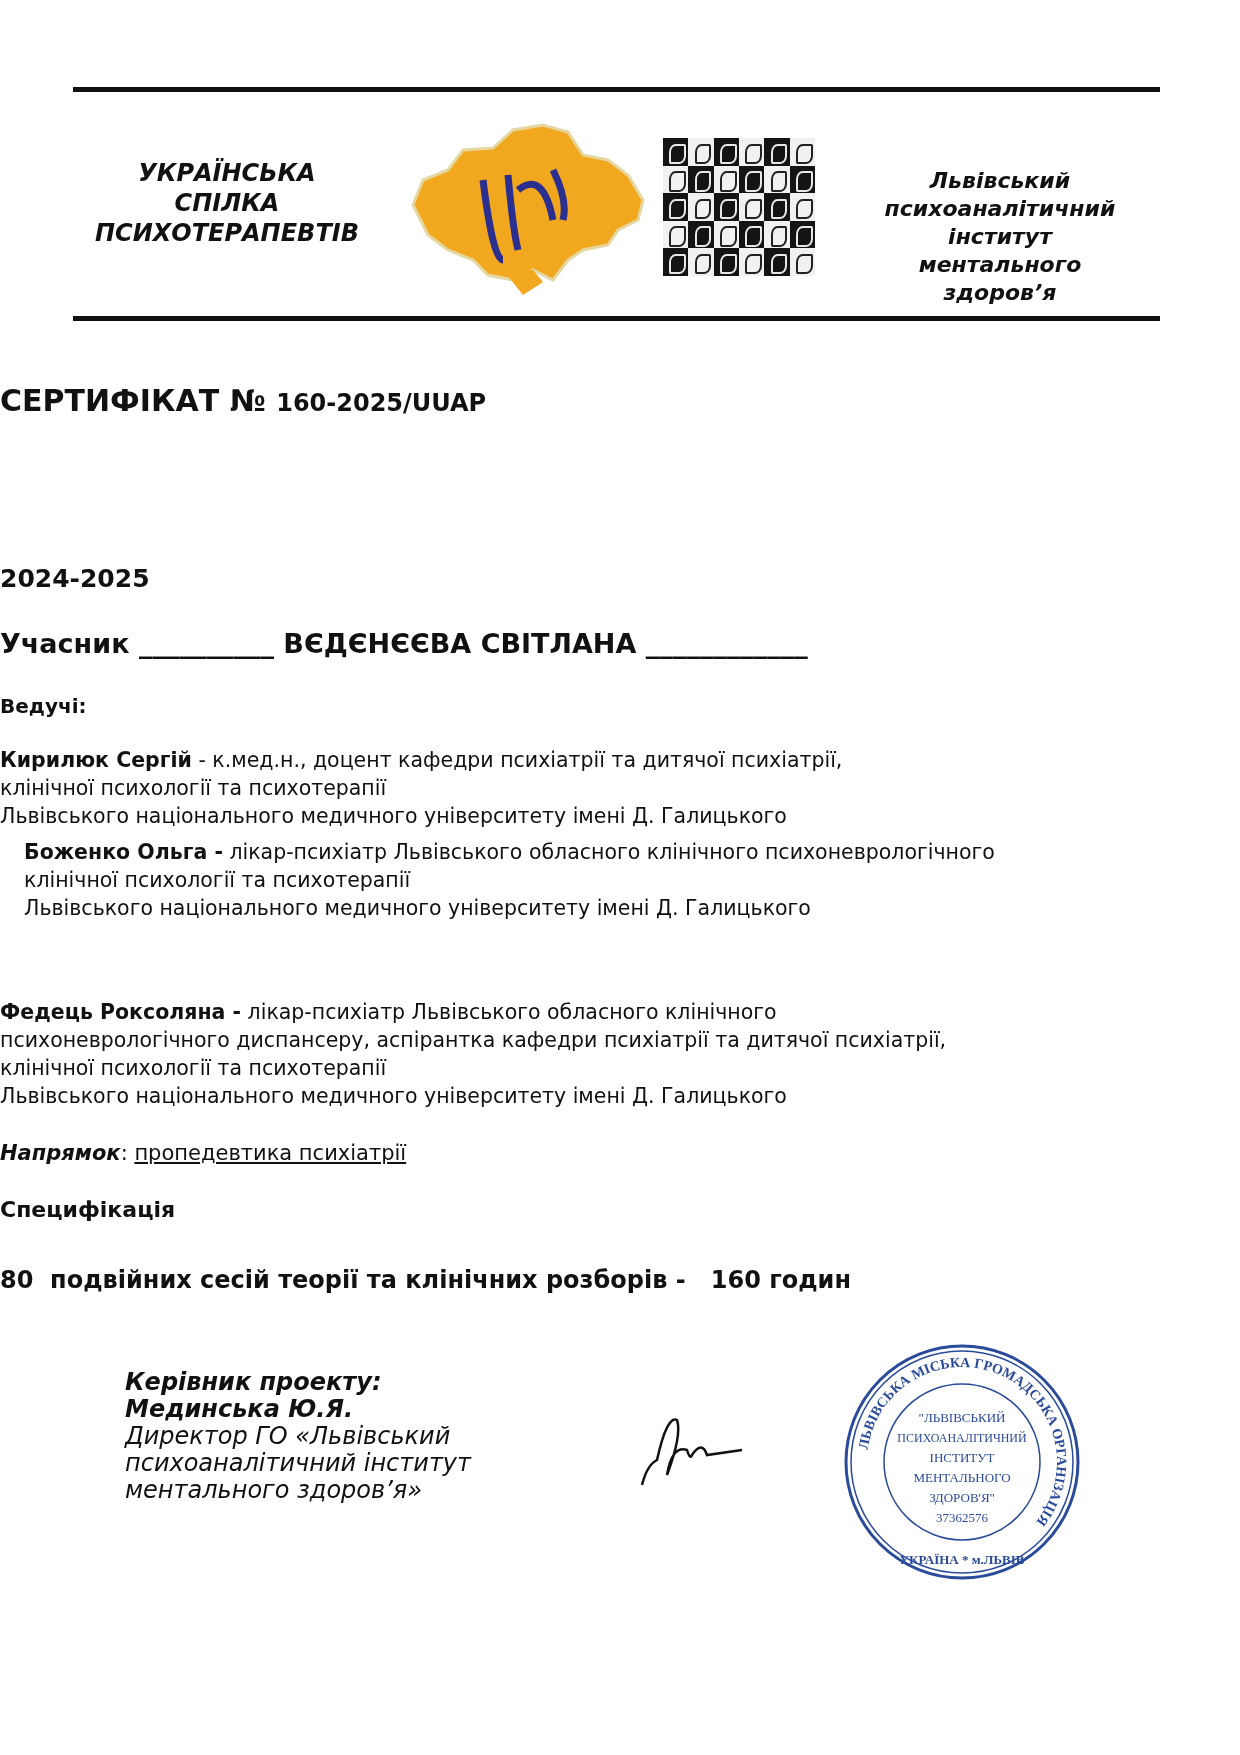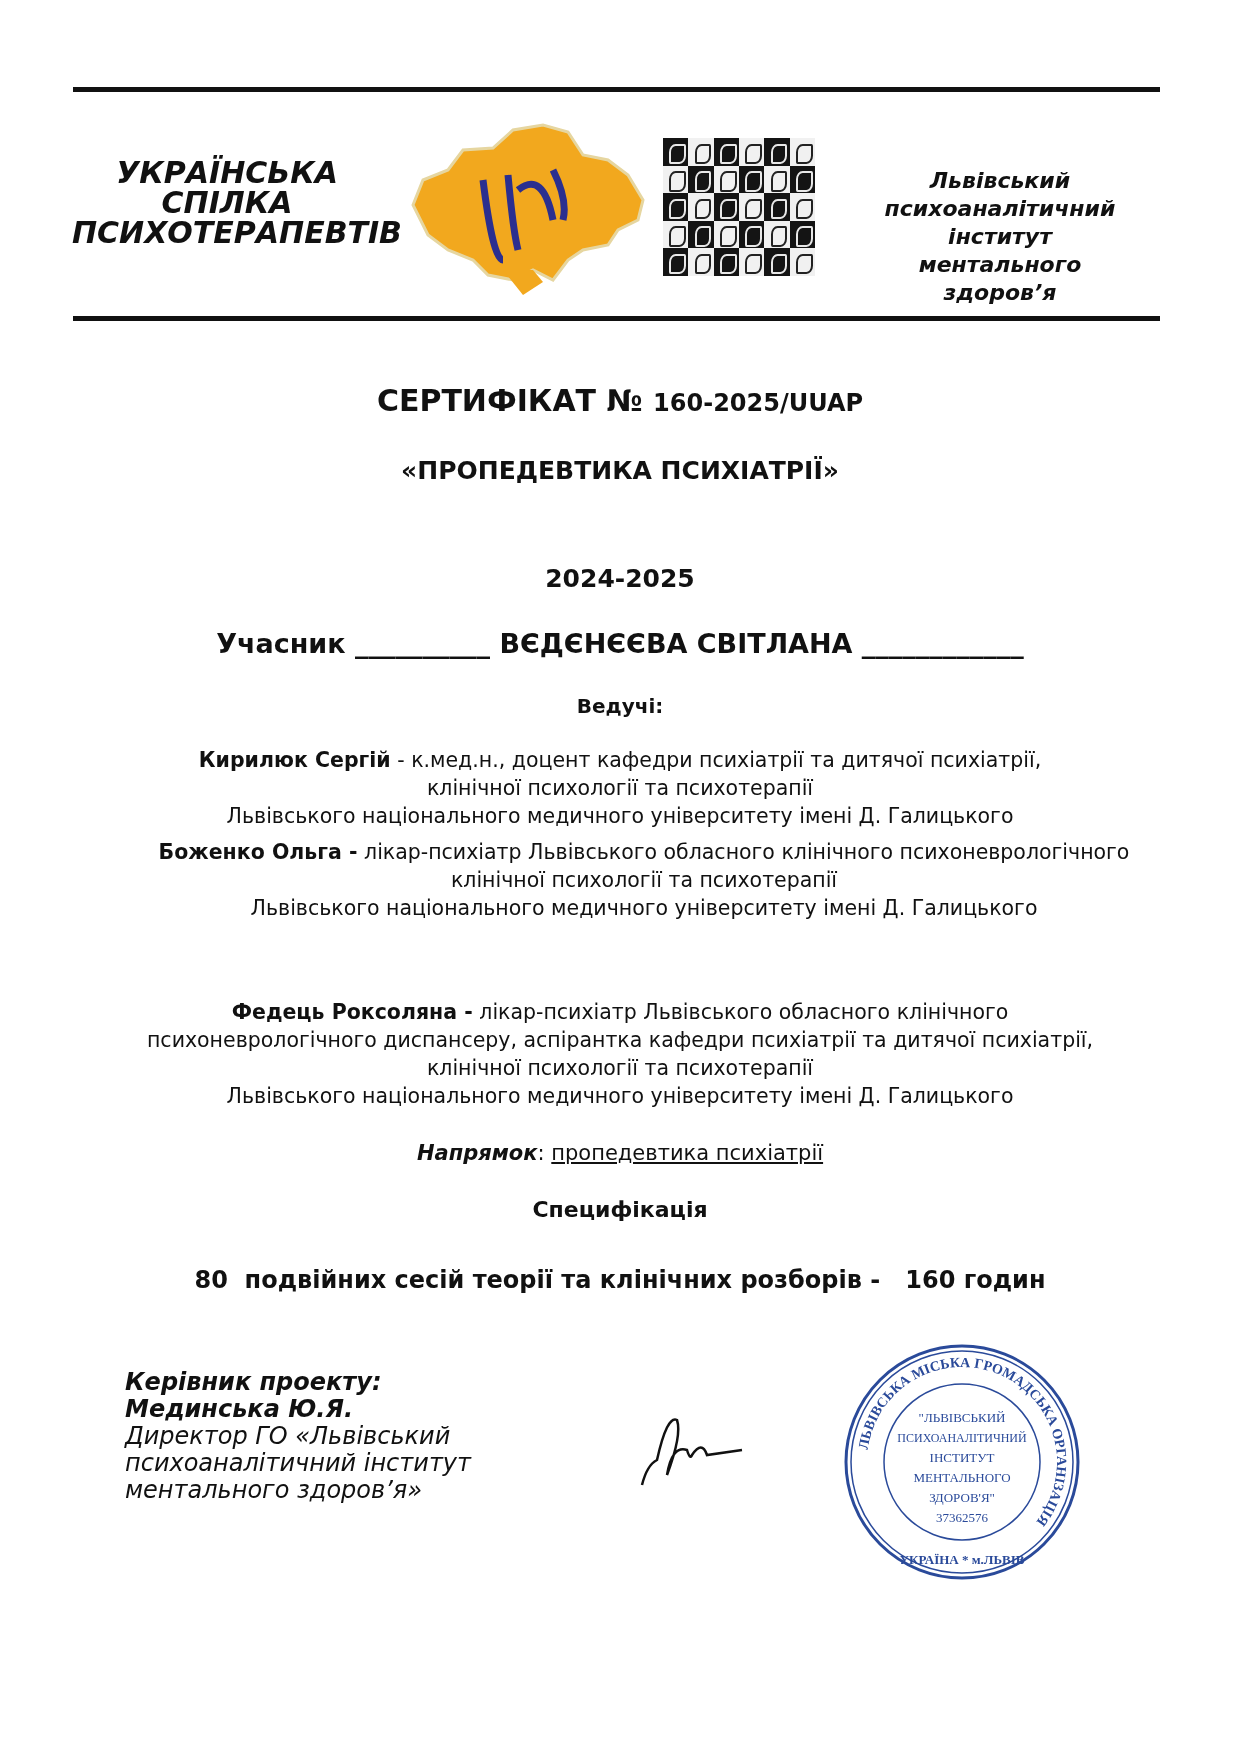--- a/index.html
+++ b/index.html
@@ -3,35 +3,35 @@
 <meta charset="utf-8">
 <style>
   html, body { margin: 0; padding: 0; background: #ffffff; }
   body { width: 1240px; height: 1755px; position: relative; overflow: hidden;
          font-family: "DejaVu Sans", "Liberation Sans", sans-serif; color: #111; }
   .rule { position: absolute; left: 73px; width: 1087px; height: 5px; background: #111; }
   .rule.top { top: 87px; }
   .rule.bottom { top: 316px; }
 
   .hdr-left { position: absolute; left: 72px; top: 158px; width: 310px; text-align: center;
-              font-weight: bold; font-style: italic; font-size: 30px; line-height: 30px; }
+              font-weight: bold; font-style: italic; font-size: 24px; line-height: 30px; }
   .hdr-right { position: absolute; left: 870px; top: 124px; width: 260px; text-align: center;
                font-weight: bold; font-style: italic; font-size: 22px; line-height: 28px; margin-top: 43px; }
   .map-logo { position: absolute; left: 393px; top: 110px; width: 262px; height: 190px; }
   .kandinsky { position: absolute; left: 663px; top: 138px; width: 152px; height: 138px;
                display: grid; grid-template-columns: repeat(6, 1fr); grid-template-rows: repeat(5, 1fr); }
   .kandinsky div { position: relative; overflow: hidden; }
   .k-dark { background: #141414; }
   .k-light { background: #f1f1f1; }
   .k-dark::after, .k-light::after { content: ""; position: absolute; left: 25%; top: 20%; width: 50%; height: 60%;
         border: 2px solid; border-radius: 40% 10% 40% 10%; }
   .k-dark::after { border-color: #e8e8e8; }
   .k-light::after { border-color: #222; }
 
-  .center { position: absolute; left: 0; width: 1240px; text-align: center; }
+  .center { position: absolute; left: 0; width: 1240px; }
   .cert-title { top: 383px; font-size: 30px; font-weight: bold; }
   .cert-title .num { font-size: 24px; }
   .subtitle { top: 452px; font-size: 25px; font-weight: bold; line-height: 38px; }
   .years { top: 564px; font-size: 25px; font-weight: bold; }
   .participant { top: 628px; font-size: 27px; font-weight: bold; }
   .leaders-label { top: 694px; font-size: 20px; font-weight: bold; }
   .leader { font-size: 20.5px; line-height: 28px; }
   .leader b { font-weight: bold; }
   .leader1 { top: 746px; }
   .leader2 { top: 838px; margin-left: 24px; }
@@ -107,21 +107,20 @@
 </div>
 
 <div class="rule bottom"></div>
 
 <div class="center cert-title">
   <span>СЕРТИФІКАТ №</span>
   <span class="num">160-2025/UUAP</span>
 </div>
 
 <div class="center subtitle">
-  <div>«ПРОПЕДЕВТИКА ПСИХІАТРІЇ»</div>
 </div>
 
 <div class="center years">2024-2025</div>
 
 <div class="center participant">
   <span>Учасник</span>
   <span>__________</span>
   <span>ВЄДЄНЄЄВА СВІТЛАНА</span>
   <span>____________</span>
 </div>

